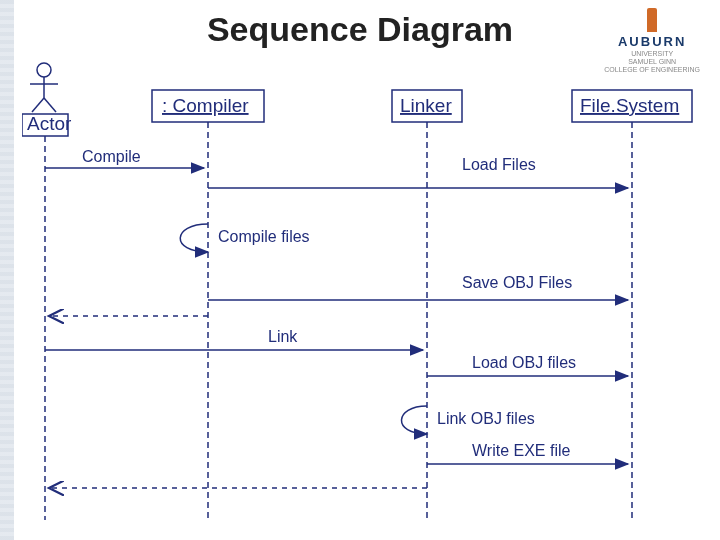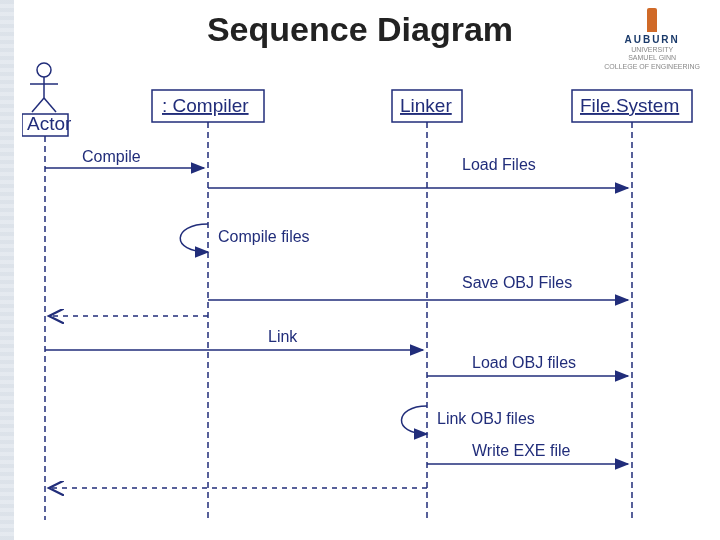--- a/index.html
+++ b/index.html
@@ -32,21 +32,21 @@
       font-size: 8px;
       color: #7a3a1a;
       line-height: 1.2;
     }
     .logo .tower {
       width: 10px; height: 24px;
       background: #d06a28;
       margin: 0 auto 2px;
       border-radius: 2px 2px 0 0;
     }
-    .logo .au { font-weight: bold; letter-spacing: 2px; color: #1a3a6a; font-size: 10px; }
+    .logo .au { font-weight: bold; letter-spacing: 2px; color: #1a3a6a; font-size: 13px; }
     .logo .sub { color: #888; font-size: 7px; }
     svg.diagram {
       position: absolute;
       top: 60px; left: 22px;
       width: 680px; height: 470px;
     }
     .obj-label { font-size: 19px; fill: #212d7a; font-family: sans-serif; }
     .obj-under { text-decoration: underline; }
     .msg-label { font-size: 16px; fill: #212d7a; font-family: sans-serif; }
     .lifebox { fill: #fff; stroke: #212d7a; stroke-width: 1.5; }

